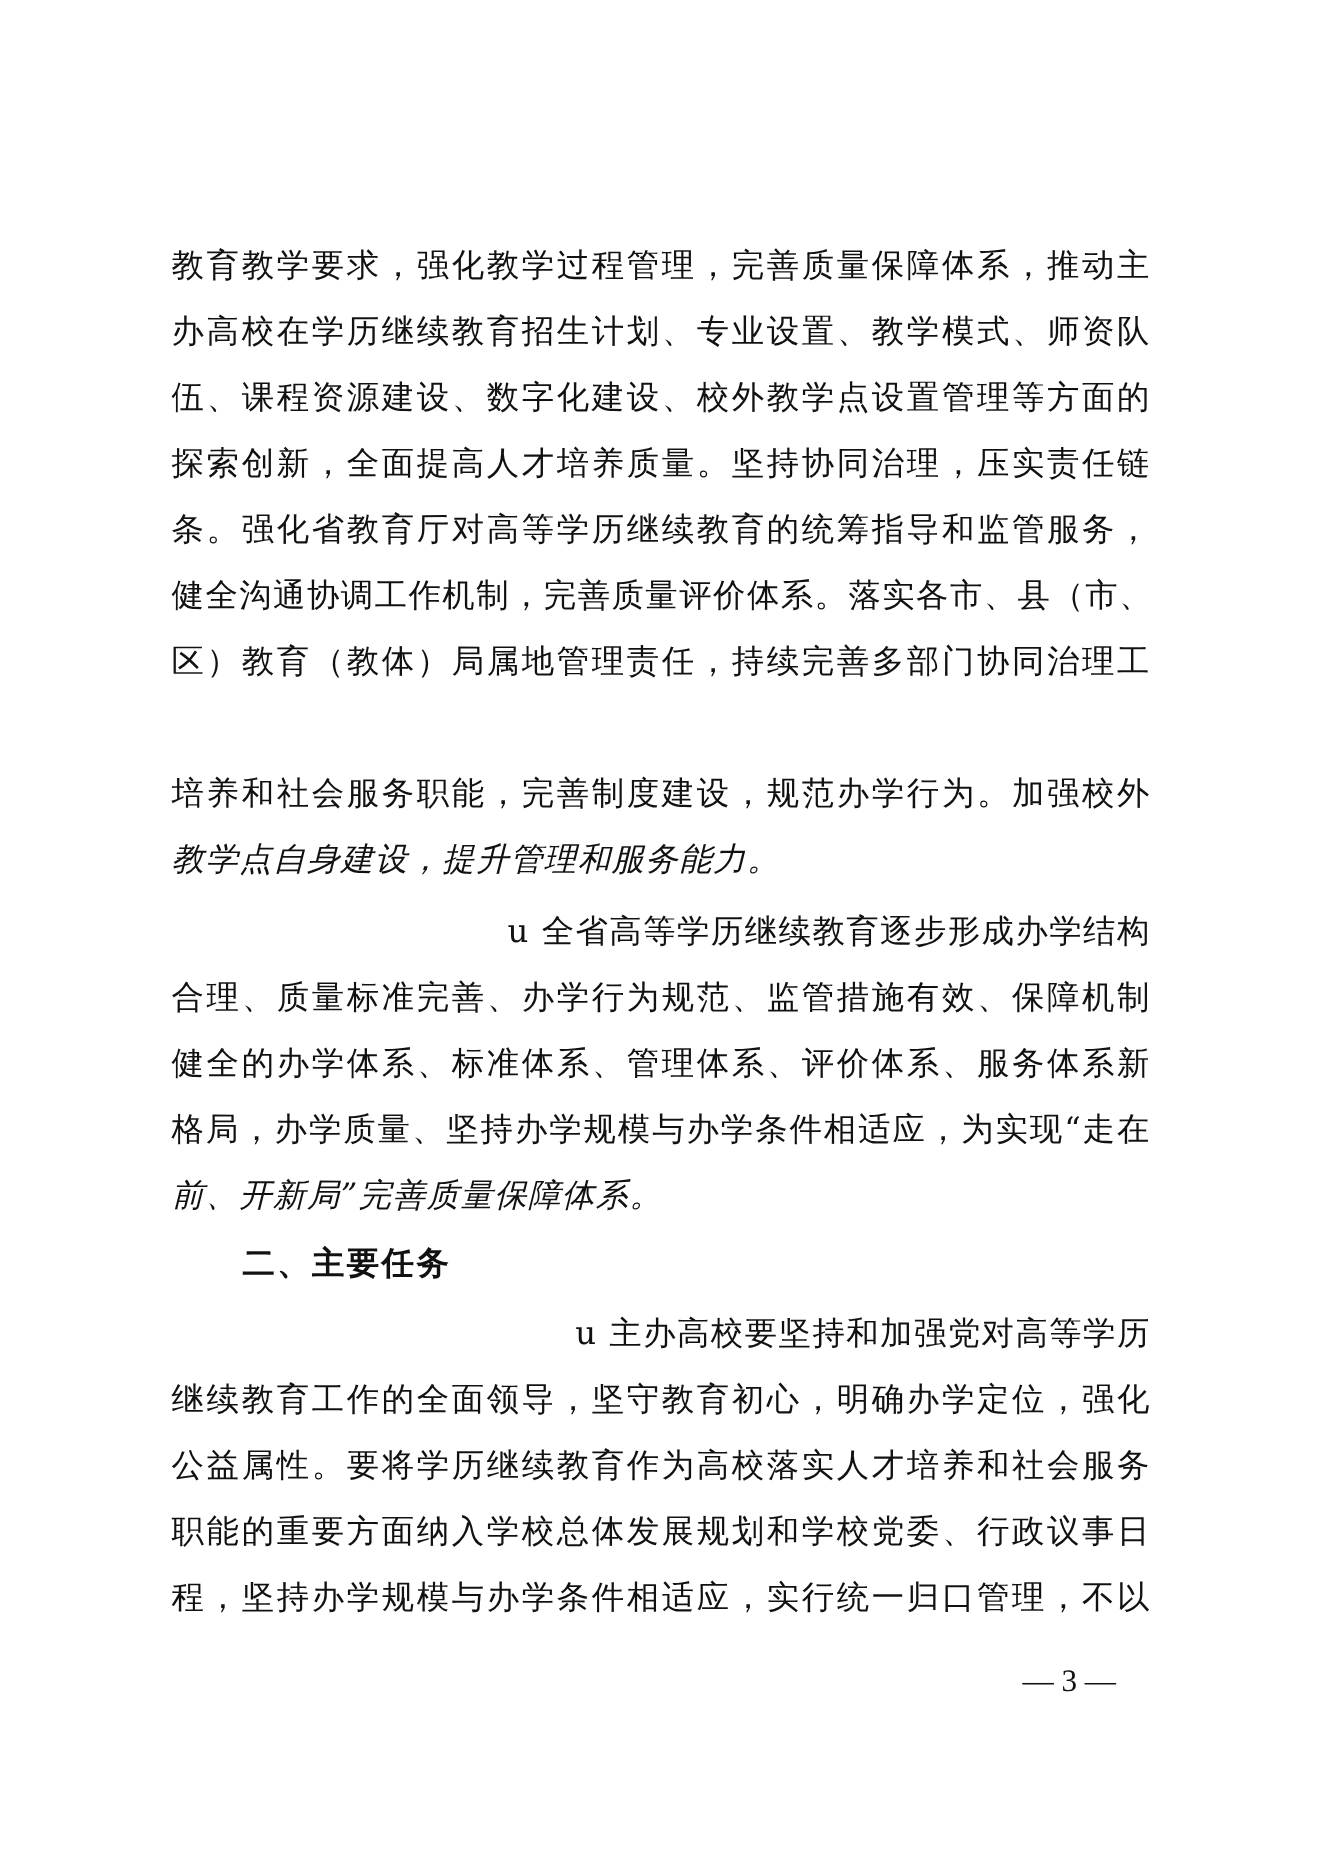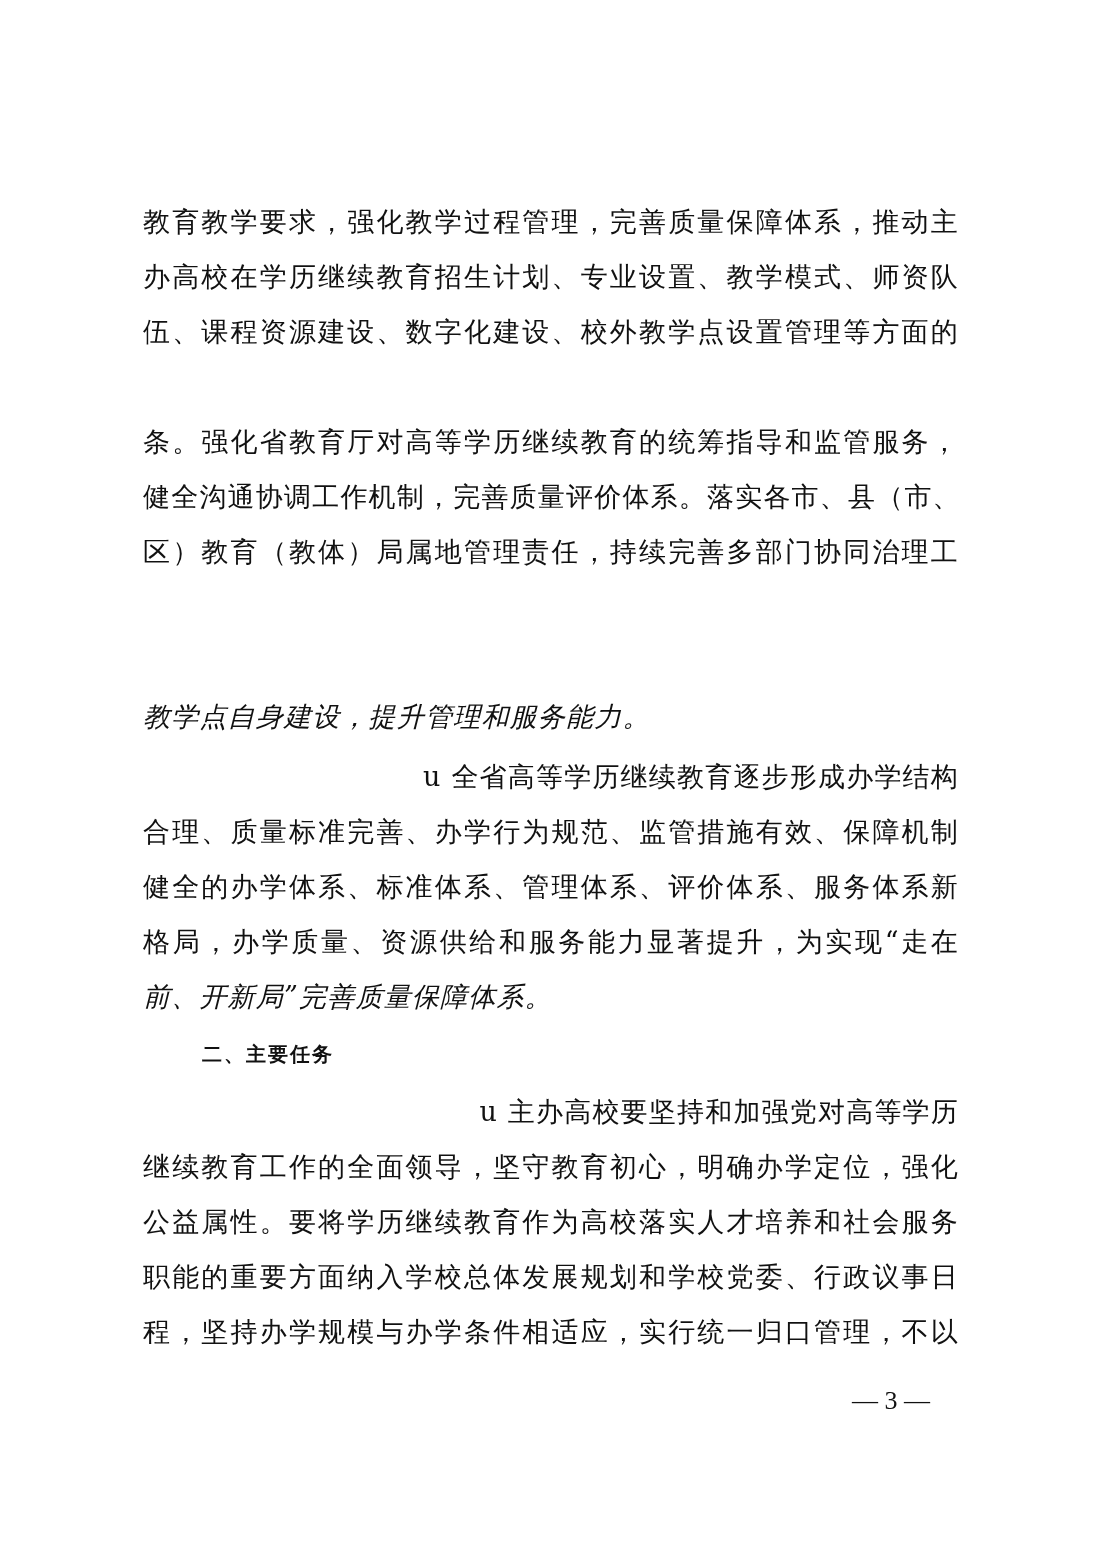--- a/index.html
+++ b/index.html
@@ -38,21 +38,21 @@
       text-align-last: left;
       font-style: italic;
     }
     .line.bullet {
       text-align: center;
       text-align-last: right;
     }
     .heading {
       position: absolute;
       left: 202px;
-      font-size: 20px;
+      font-size: 27px;
       line-height: 40px;
       font-weight: bold;
       font-family: "DejaVu Sans", "Liberation Sans", sans-serif;
       letter-spacing: 2px;
       white-space: nowrap;
       text-align: right;
     }
     .page-number {
       position: absolute;
       left: 852px;
@@ -64,29 +64,31 @@
     }
   </style>
 </head>
 <body>
 
 <div class="page">
 
   <div class="line" style="top:202px">教育教学要求，强化教学过程管理，完善质量保障体系，推动主</div>
   <div class="line" style="top:257px">办高校在学历继续教育招生计划、专业设置、教学模式、师资队</div>
   <div class="line" style="top:312px">伍、课程资源建设、数字化建设、校外教学点设置管理等方面的</div>
+  <div class="line" style="top:367px">探索创新，全面提高人才培养质量。坚持协同治理，压实责任链</div>
   <div class="line" style="top:422px">条。强化省教育厅对高等学历继续教育的统筹指导和监管服务，</div>
   <div class="line" style="top:477px">健全沟通协调工作机制，完善质量评价体系。落实各市、县（市、</div>
   <div class="line" style="top:532px">区）教育（教体）局属地管理责任，持续完善多部门协同治理工</div>
+  <div class="line" style="top:642px">培养和社会服务职能，完善制度建设，规范办学行为。加强校外</div>
   <div class="line last" style="top:697px">教学点自身建设，提升管理和服务能力。</div>
 
   <div class="line bullet" style="top:757px">u 全省高等学历继续教育逐步形成办学结构</div>
   <div class="line" style="top:812px">合理、质量标准完善、办学行为规范、监管措施有效、保障机制</div>
   <div class="line" style="top:867px">健全的办学体系、标准体系、管理体系、评价体系、服务体系新</div>
-  <div class="line" style="top:922px">格局，办学质量、资源供给和服务能力显著提升，为实现“走在</div>
+  <div class="line" style="top:922px">格局，办学质量、坚持办学规模与办学条件相适应，为实现“走在</div>
   <div class="line last" style="top:977px">前、开新局”完善质量保障体系。</div>
 
   <div class="heading" style="top:1034px">二、主要任务</div>
 
   <div class="line bullet" style="top:1092px">u 主办高校要坚持和加强党对高等学历</div>
   <div class="line" style="top:1147px">继续教育工作的全面领导，坚守教育初心，明确办学定位，强化</div>
   <div class="line" style="top:1202px">公益属性。要将学历继续教育作为高校落实人才培养和社会服务</div>
   <div class="line" style="top:1257px">职能的重要方面纳入学校总体发展规划和学校党委、行政议事日</div>
   <div class="line" style="top:1312px">程，坚持办学规模与办学条件相适应，实行统一归口管理，不以</div>
 

